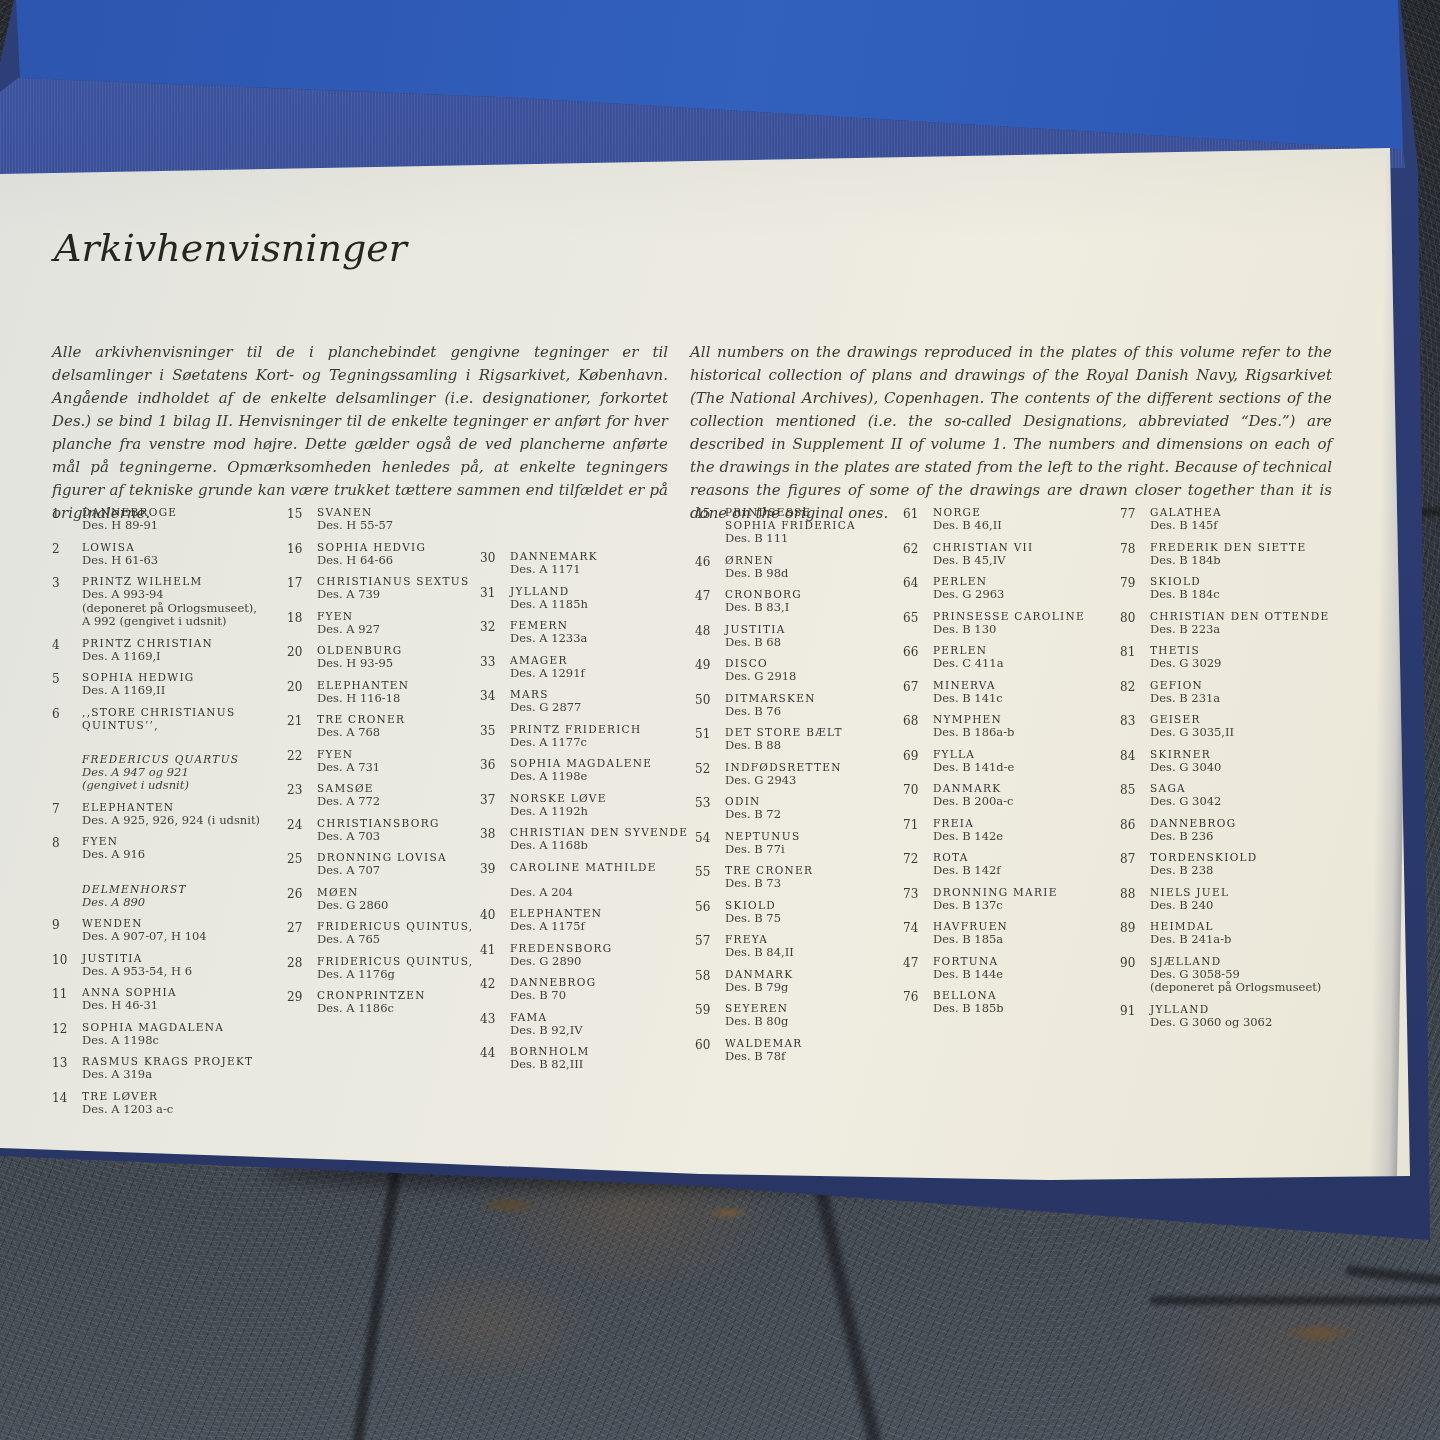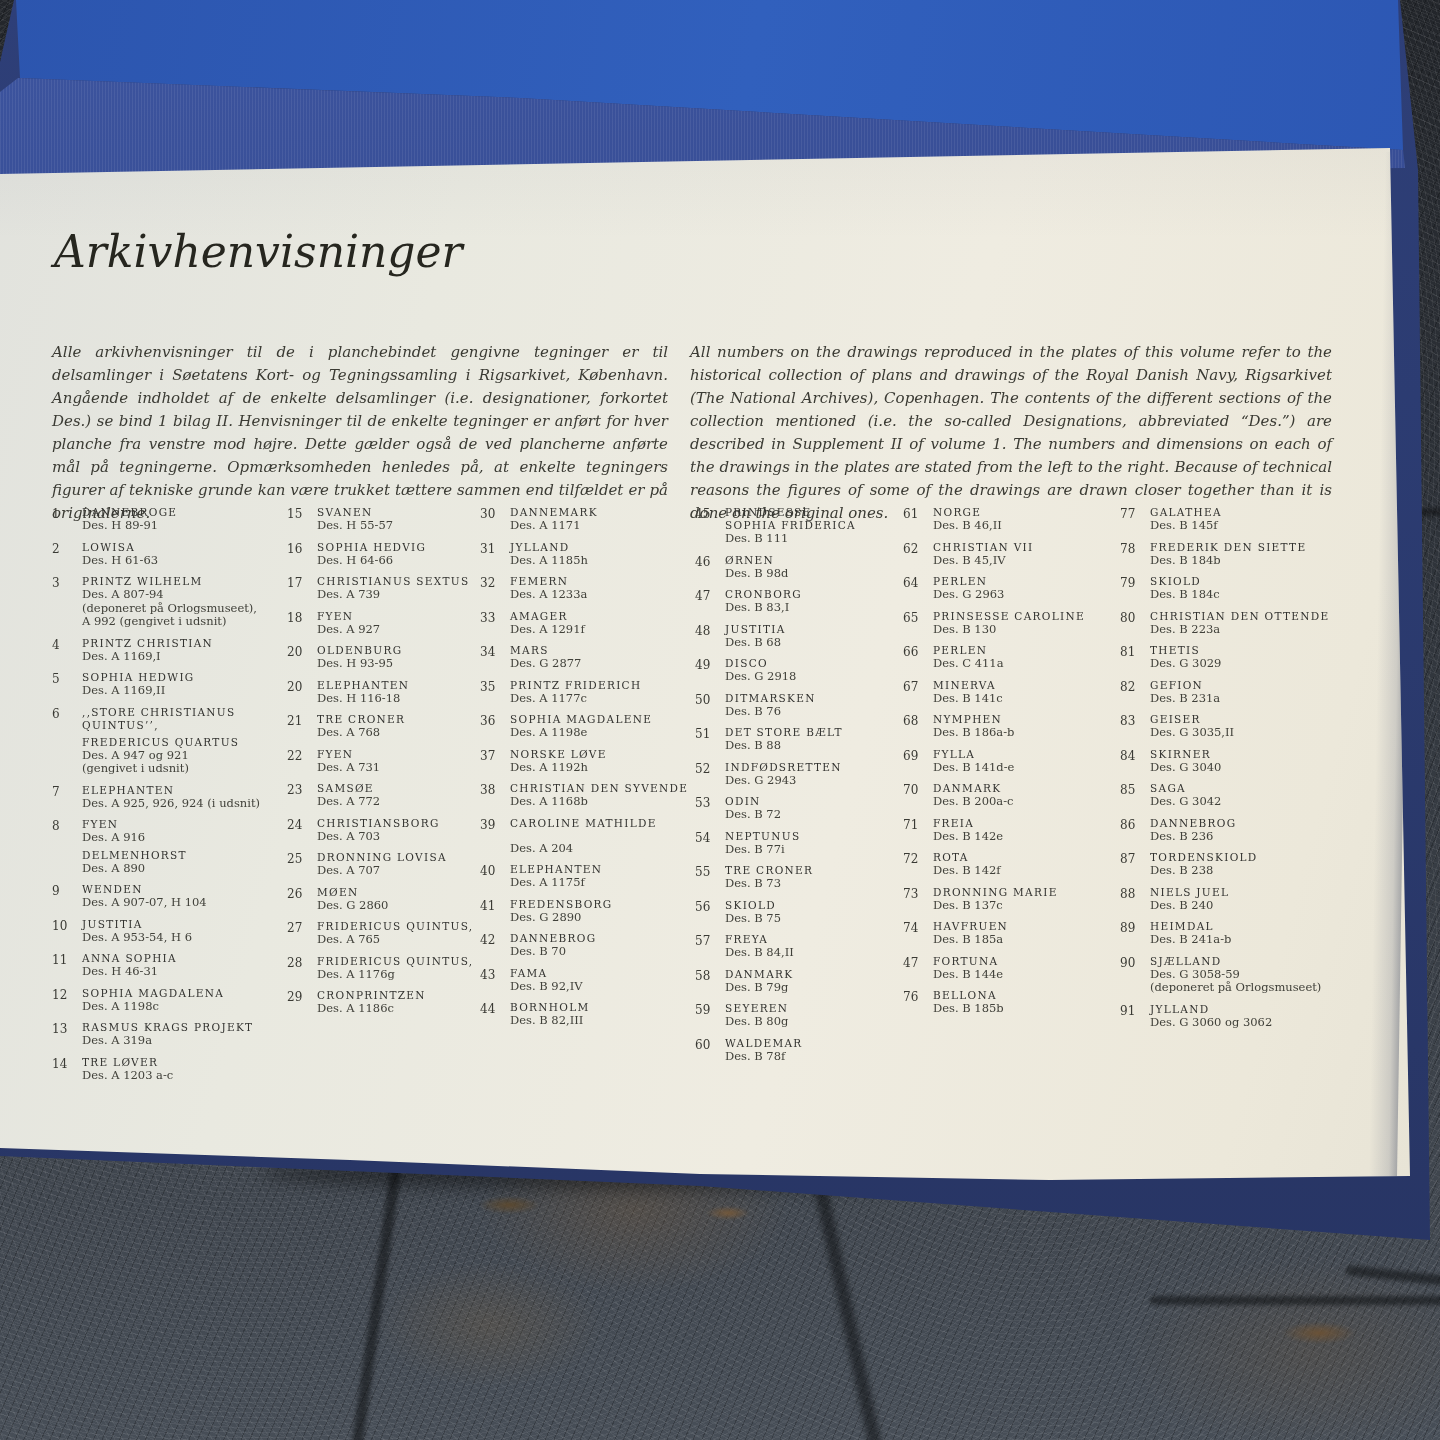--- a/index.html
+++ b/index.html
@@ -47,38 +47,38 @@
     background:linear-gradient(105deg,#e1e2dd 0%,#e9e9e0 28%,#efece1 58%,#ece8da 84%,#e6e2d4 100%);
     clip-path:polygon(0 174px,1390px 148px,1410px 1176px,1050px 1180px,700px 1174px,350px 1160px,0 1148px);}
   .page::before{content:"";position:absolute;inset:0;
     background:linear-gradient(180deg,rgba(60,70,100,0.10),rgba(60,70,100,0) 240px);}
   .fore-edge{position:absolute;left:1377px;top:152px;width:28px;height:1030px;
     transform:rotate(0.9deg);
     background:linear-gradient(90deg,rgba(0,0,0,0) 0%,rgba(120,125,140,0.25) 70%,rgba(40,50,80,0.35) 100%);}
 
   
   .content{position:absolute;inset:0;color:#33332e;}
-  .title{position:absolute;left:54px;top:226px;font-size:44px;font-style:italic;
+  .title{position:absolute;left:54px;top:226px;font-size:38px;font-style:italic;
     letter-spacing:0px;color:#26261f;}
   .intro{position:absolute;top:341px;font-size:15px;font-style:italic;line-height:23px;
     text-align:justify;color:#3a3a33;}
   .intro.da{left:52px;width:616px;}
   .intro.en{left:690px;width:642px;}
 
   .columns{position:absolute;left:52px;top:506px;width:1300px;display:flex;}
   .col{flex:0 0 auto;}
   .col:nth-child(1){width:235px;}
   .col:nth-child(2){width:193px;}
-  .col:nth-child(3){width:215px;}
+  .col:nth-child(3){width:215px;margin-top:44px;}
   .col:nth-child(4){width:208px;}
   .col:nth-child(5){width:217px;}
   .col:nth-child(6){width:210px;}
   .entry{display:grid;grid-template-columns:30px 1fr;margin-bottom:8px;}
   .num{font-size:12px;color:#3a3a34;padding-top:1px;}
-  .part.sub{margin-top:4px;}
+  .part.sub{margin-top:21px;font-style:italic;}
   .nameline{font-size:10.5px;letter-spacing:1.3px;line-height:13px;color:#333330;}
   .desline{font-size:11.5px;line-height:13.5px;color:#41413a;}
   .desline.gapline{height:12px;}
 </style>
 </head>
 <body>
 
 <div class="scene">
 
   <div class="pavement"></div>
@@ -121,21 +121,21 @@
                   <div class="nameline">LOWISA</div>
                   <div class="desline">Des. H 61-63</div>
                 </div>
               </div>
             </div>
             <div class="entry">
               <div class="num">3</div>
               <div class="body">
                 <div class="part">
                   <div class="nameline">PRINTZ WILHELM</div>
-                  <div class="desline">Des. A 807-94</div>
+                  <div class="desline">Des. A 993-94</div>
                   <div class="desline">(deponeret på Orlogsmuseet),</div>
                   <div class="desline">A 992 (gengivet i udsnit)</div>
                 </div>
               </div>
             </div>
             <div class="entry">
               <div class="num">4</div>
               <div class="body">
                 <div class="part">
                   <div class="nameline">PRINTZ CHRISTIAN</div>

